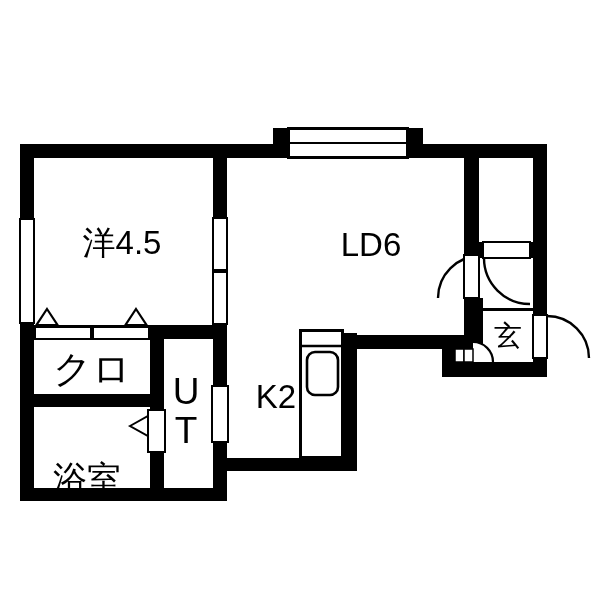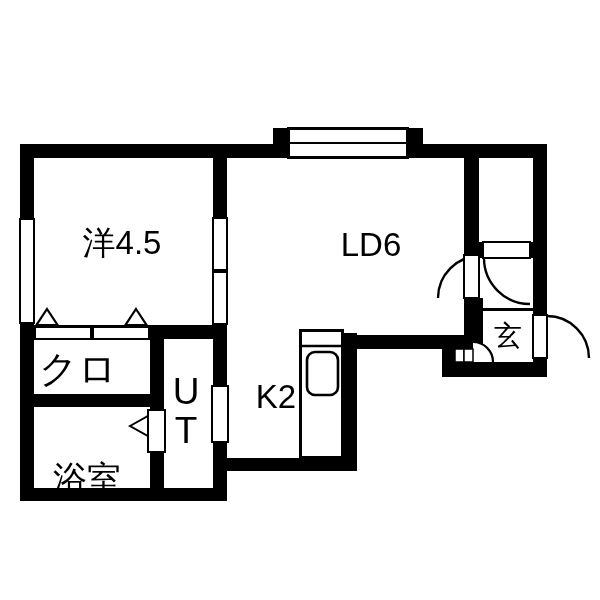--- a/index.html
+++ b/index.html
@@ -112,18 +112,18 @@
     <line x1="483" y1="309.5" x2="533" y2="309.5" stroke="#000000" stroke-width="3"></line>
 
     <rect x="300.5" y="330.5" width="42" height="127" fill="#ffffff" stroke="#000000" stroke-width="3"></rect>
     <line x1="301" y1="346" x2="342" y2="346" stroke="#000000" stroke-width="2.4"></line>
     <rect x="307" y="352" width="31" height="43" rx="8" fill="#ffffff" stroke="#000000" stroke-width="2.6"></rect>
   </svg>
 
   <div class="room-label fs44" style="left:122px; top:242px;">洋4.5</div>
   <div class="room-label fs44" style="left:343px; top:244px;margin-left:28px;">LD6</div>
   <div class="room-label fs44" style="left:276px; top:396px;">K2</div>
-  <div class="room-label fs38" style="left:78px;  top:369px;">クロ</div>
+  <div class="room-label fs38" style="left:92px;  top:369px;">クロ</div>
   <div class="room-label fs34" style="left:87px;  top:478px;">浴室</div>
   <div class="room-label stacked fs36" style="left:186px; top:412px; width:42px;">UT</div>
   <div class="room-label fs28" style="left:508px; top:336px;">玄</div>
 
 </div>
 
 </body></html>

